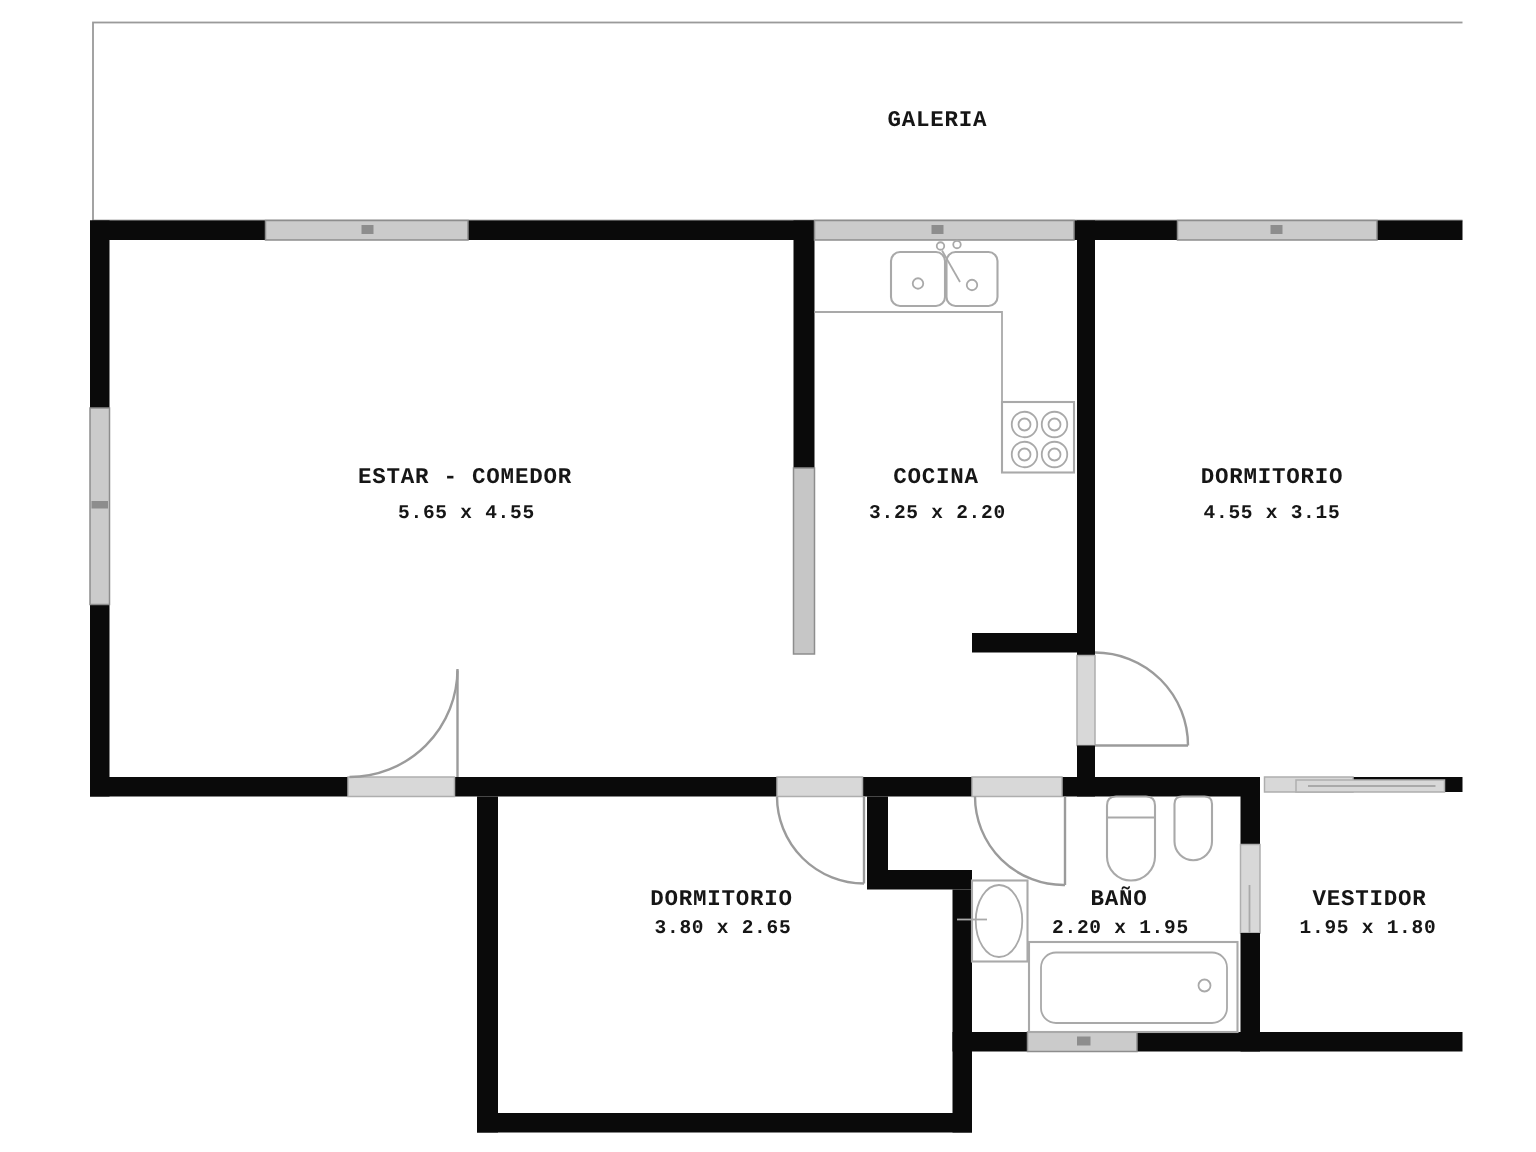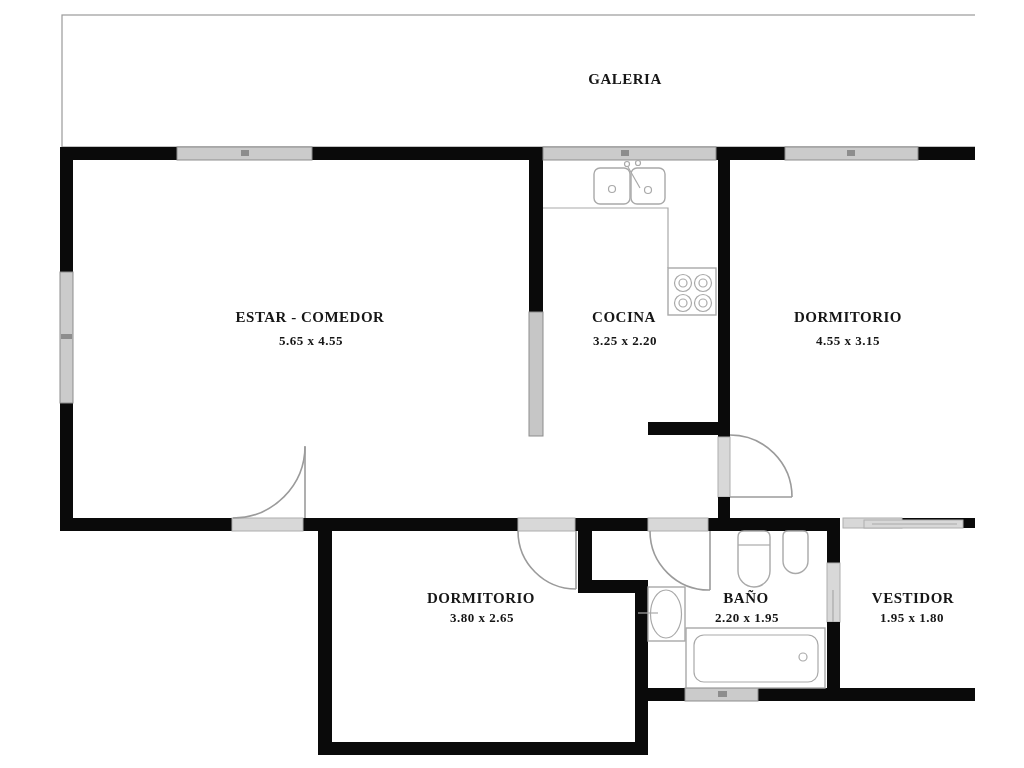--- a/index.html
+++ b/index.html
@@ -1,17 +1,17 @@
 <!DOCTYPE html>
 <html style="--wall: #0a0a0a; --window-fill: #cbcbcb; --window-border: #8d8d8d; --opening-fill: #d8d8d8; --opening-border: #aeaeae; --low-wall-fill: #c6c6c6; --door-line: #9b9b9b; --fixture-line: #a9a9a9; --outline: #9a9a9a; --text: #161616; --background: #ffffff;"><head>
 <meta charset="utf-8">
 <style>
   html,body{margin:0;padding:0;background:#fff;}
   #stage{position:relative;width:975px;height:768px;background:var(--background,#fff);overflow:hidden;
-         font-family:Liberation Serif, serif;}
+         font-family:Liberation Mono, monospace;}
   svg{display:block;}
   .wall{fill:var(--wall);stroke:none;}
   .low-wall{fill:var(--low-wall-fill);stroke:var(--window-border);stroke-width:1;}
   .window{fill:var(--window-fill);stroke:var(--window-border);stroke-width:1;}
   .tick{fill:var(--window-border);stroke:none;}
   .opening{fill:var(--opening-fill);stroke:var(--opening-border);stroke-width:1;}
   .outline{fill:#ffffff;stroke:var(--outline);stroke-width:1.2;}
   .door{fill:none;stroke:var(--door-line);stroke-width:1.6;}
   .fixture{fill:#ffffff;stroke:var(--fixture-line);stroke-width:1.4;}
   .thin{fill:none;stroke:var(--fixture-line);stroke-width:1.2;}

